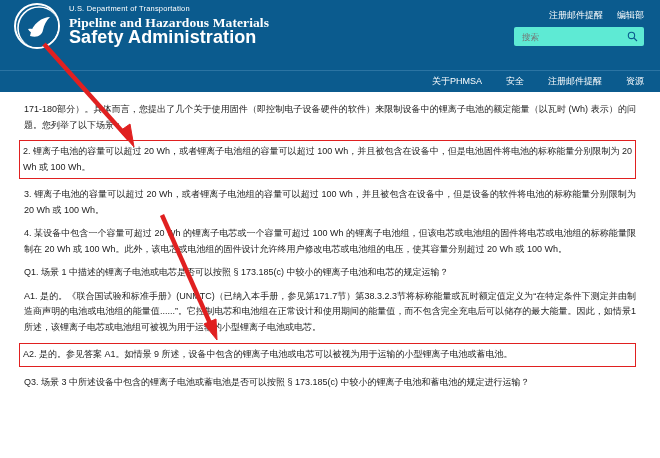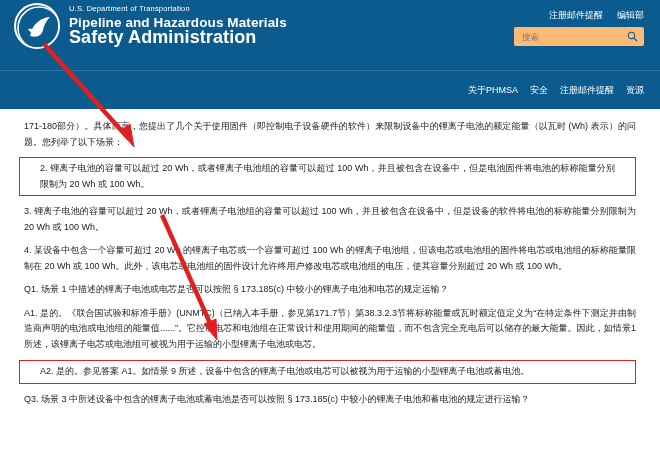--- a/index.html
+++ b/index.html
@@ -44,20 +44,21 @@
     letter-spacing: 0.2px;
     color: #ffffff;
     margin-bottom: 2px;
   }
   .brand .agency1 {
     font-size: 13.5px;
     font-weight: bold;
     line-height: 15px;
     color: #ffffff;
     letter-spacing: 0.1px;
+    font-family: Liberation Serif, serif;
   }
   .brand .agency2 {
     font-size: 18px;
     font-weight: bold;
     line-height: 15px;
     color: #ffffff;
     letter-spacing: 0.1px;
   }
 
   .utility {
@@ -70,21 +71,21 @@
     color: #ffffff;
   }
   .utility span { cursor: pointer; }
 
   .searchwrap {
     position: absolute;
     top: 27px;
     right: 16px;
     width: 130px;
     height: 19px;
-    background: #fdba74;
+    background: #5eead4;
     border-radius: 2px;
     display: flex;
     align-items: center;
     padding: 0 6px;
   }
   .searchwrap input {
     border: 0;
     outline: 0;
     font-size: 8.5px;
     color: #555;
@@ -95,26 +96,26 @@
   .searchwrap .sicon {
     flex: 0 0 auto;
     color: #0b5b8e;
     line-height: 0;
   }
 
   
   .navbar {
     background: #0b5b8e;
     border-top: 1px solid #2b74a3;
-    height: 39px;
+    height: 22px;
     display: flex;
     justify-content: flex-end;
     align-items: center;
     padding-right: 16px;
-    gap: 12px;
+    gap: 24px;
   }
   .navbar .navitem {
     color: #ffffff;
     font-size: 9px;
     cursor: pointer;
   }
 
   
   .content {
     padding: 10px 24px 0 24px;
@@ -123,21 +124,21 @@
     color: #1c1c1c;
   }
   .content p {
     margin: 0 0 8px 0;
     text-align: justify;
   }
   .content p.tight { margin-bottom: 7px; }
 
   .boxed {
     border: 1.5px solid #e02020;
-    padding: 3px 20px;
+    padding: 3px 3px;
     margin: 0 0 8px -5px;
   }
   .boxed p { margin: 0; }
   .boxed p + p { margin-top: 2px; }
 
   
   .arrow-svg {
     position: absolute;
     left: 0;
     top: 0;

